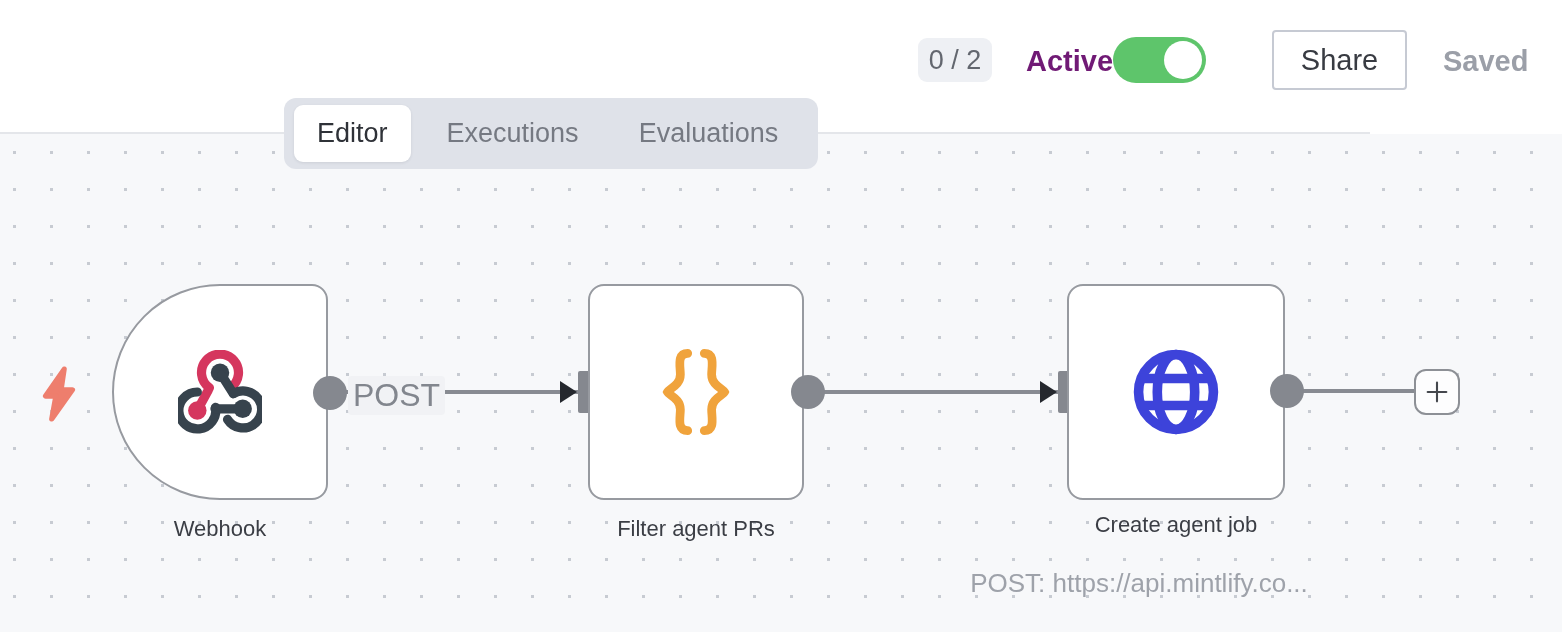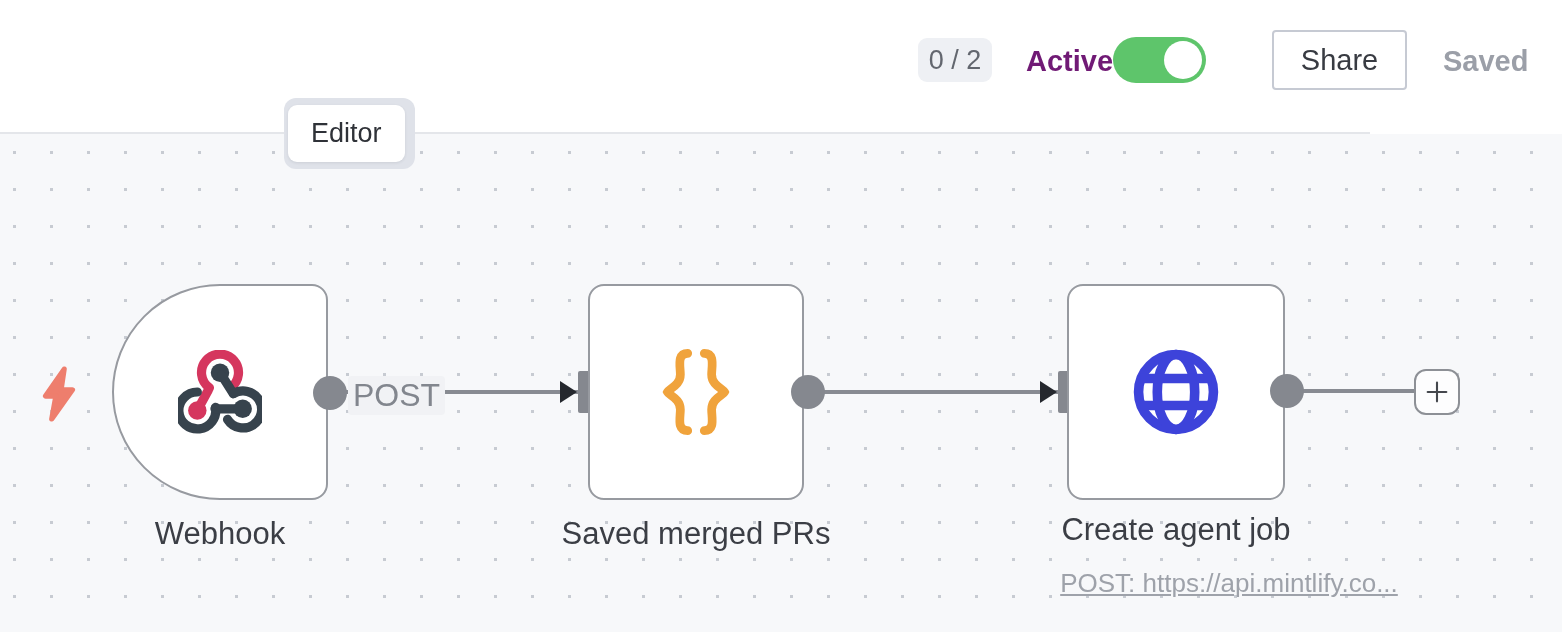--- a/index.html
+++ b/index.html
@@ -16,37 +16,37 @@
   .toggle{position:absolute;left:1113px;top:37px;width:93px;height:46px;border-radius:23px;
           background:#5ec56b;cursor:pointer;}
   .toggle .knob{position:absolute;right:4px;top:4px;width:38px;height:38px;border-radius:50%;background:#fff;}
   .share-btn{position:absolute;left:1272px;top:30px;width:135px;height:60px;background:#fff;
           border:2px solid #c6cad3;border-radius:4px;box-sizing:border-box;
           display:flex;align-items:center;justify-content:center;font-size:29px;color:#383b42;cursor:pointer;}
   .saved-label{position:absolute;left:1443px;top:45px;font-size:29px;font-weight:600;color:#9b9fa8;}
 
   
   .tabbar{position:absolute;left:284px;top:98px;height:71px;background:#dfe2e9;border-radius:12px;
-          display:flex;align-items:center;padding:0 4px;z-index:5;box-sizing:border-box;}
+          display:flex;align-items:center;padding:0 10px;z-index:5;box-sizing:border-box;}
   .tab{height:57px;display:flex;align-items:center;justify-content:center;padding:0 30px;
           font-size:27px;color:#757982;border-radius:9px;cursor:pointer;white-space:nowrap;}
   .tab.active{background:#ffffff;color:#2f3238;font-weight:500;box-shadow:0 1px 3px rgba(40,45,60,.10);
           padding:0 23px;margin-right:6px;}
 
   
   .canvas{position:absolute;left:0;top:134px;width:1562px;height:498px;background:#f7f8fa;
           background-image:radial-gradient(circle,#c7cbd2 1.8px,transparent 1.9px);
           background-size:37px 37px;background-position:-4px 0px;}
 
   .node{position:absolute;background:#ffffff;border:2.5px solid #979aa0;box-sizing:border-box;
         display:flex;align-items:center;justify-content:center;cursor:pointer;}
   .node.trigger{border-radius:108px 16px 16px 108px;}
   .node.square{border-radius:16px;}
 
-  .node-label{position:absolute;transform:translateX(-50%);font-size:31px;font-weight:500;
+  .node-label{position:absolute;transform:translateX(-50%);font-size:22px;font-weight:500;
         color:#3b3e45;white-space:nowrap;text-align:left;}
   .node-sub{position:absolute;transform:translateX(-50%);font-size:26px;color:#9ea2aa;white-space:nowrap;}
 
   .conn-line{position:absolute;height:4px;background:#888b92;}
   .port-out{position:absolute;width:34px;height:34px;border-radius:50%;background:#85888f;cursor:pointer;}
   .port-in{position:absolute;width:17px;height:42px;background:#85888f;border-radius:2px;cursor:pointer;}
   .conn-arrow{position:absolute;width:0;height:0;border-top:11px solid transparent;
         border-bottom:11px solid transparent;border-left:17px solid #25282e;}
   .conn-label{position:absolute;font-size:32px;color:#82868e;background:#f1f2f5;
         padding:1px 5px;border-radius:4px;}
@@ -69,20 +69,22 @@
       <div class="knob"></div>
     </div>
     <div class="share-btn">Share</div>
     <div class="saved-label">Saved</div>
   </div>
 
   <div class="canvas"></div>
 
   <div class="tabbar">
     <div class="tab active">Editor</div>
+    <div class="tab">Executions</div>
+    <div class="tab">Evaluations</div>
   </div>
 
   <svg class="bolt" width="42" height="56" viewBox="0 0 40 54">
     <path d="M25 3 L7 29 L17 29 L13 51 L33 23 L22 23 Z" fill="#ee7e6d" stroke="#ee7e6d" stroke-width="5" stroke-linejoin="round"></path>
   </svg>
 
   <div class="node trigger" style="left:112px;top:284px;width:216px;height:216px;">
     <svg width="84" height="84" viewBox="0 0 100 100" fill="none" stroke-linecap="round">
       <path d="M37.4,45 A22 22 0 1 1 62.6,45" stroke="#d5365e" stroke-width="11"></path>
       <path d="M36,48 L24,70" stroke="#d5365e" stroke-width="11"></path>
@@ -102,37 +104,37 @@
   <div class="conn-label" style="left:348px;top:376px;">POST</div>
   <div class="conn-arrow" style="left:560px;top:381px;"></div>
   <div class="port-in" style="left:578px;top:371px;"></div>
 
   <div class="node square" style="left:588px;top:284px;width:216px;height:216px;">
     <svg width="92" height="92" viewBox="0 0 100 100" fill="none" stroke="#f0a33c" stroke-width="9.5" stroke-linecap="round">
       <path d="M41 8 C29 8 33 22 33 31 C33 43 21 46 19 50 C21 54 33 57 33 69 C33 78 29 92 41 92"></path>
       <path d="M59 8 C71 8 67 22 67 31 C67 43 79 46 81 50 C79 54 67 57 67 69 C67 78 71 92 59 92"></path>
     </svg>
   </div>
-  <div class="node-label" style="left:696px;top:516px;">Saved merged PRs</div>
+  <div class="node-label" style="left:696px;top:516px;">Filter agent PRs</div>
 
   <div class="conn-line" style="left:810px;top:390px;width:248px;"></div>
   <div class="port-out" style="left:791px;top:375px;"></div>
   <div class="conn-arrow" style="left:1040px;top:381px;"></div>
   <div class="port-in" style="left:1058px;top:371px;"></div>
 
   <div class="node square" style="left:1067px;top:284px;width:218px;height:216px;">
     <svg width="96" height="96" viewBox="0 0 100 100" fill="none" stroke="#3d43da" stroke-width="10">
       <circle cx="50" cy="50" r="39"></circle>
       <ellipse cx="50" cy="50" rx="19.5" ry="39"></ellipse>
       <path d="M13 36 H87"></path>
       <path d="M13 64 H87"></path>
     </svg>
   </div>
   <div class="node-label" style="left:1176px;top:512px;">Create agent job</div>
-  <div class="node-sub" style="left:1229px;top:568px;text-decoration:underline;">POST: https://api.mintlify.co...</div>
+  <div class="node-sub" style="left:1139px;top:568px;">POST: https://api.mintlify.co...</div>
 
   <div class="conn-line" style="left:1289px;top:389px;width:126px;"></div>
   <div class="port-out" style="left:1270px;top:374px;"></div>
   <div class="plus-btn">
     <svg width="28" height="28" viewBox="0 0 24 24" fill="none" stroke="#44474d" stroke-width="1.8" stroke-linecap="round">
       <path d="M12 4 V20"></path>
       <path d="M4 12 H20"></path>
     </svg>
   </div>
 

